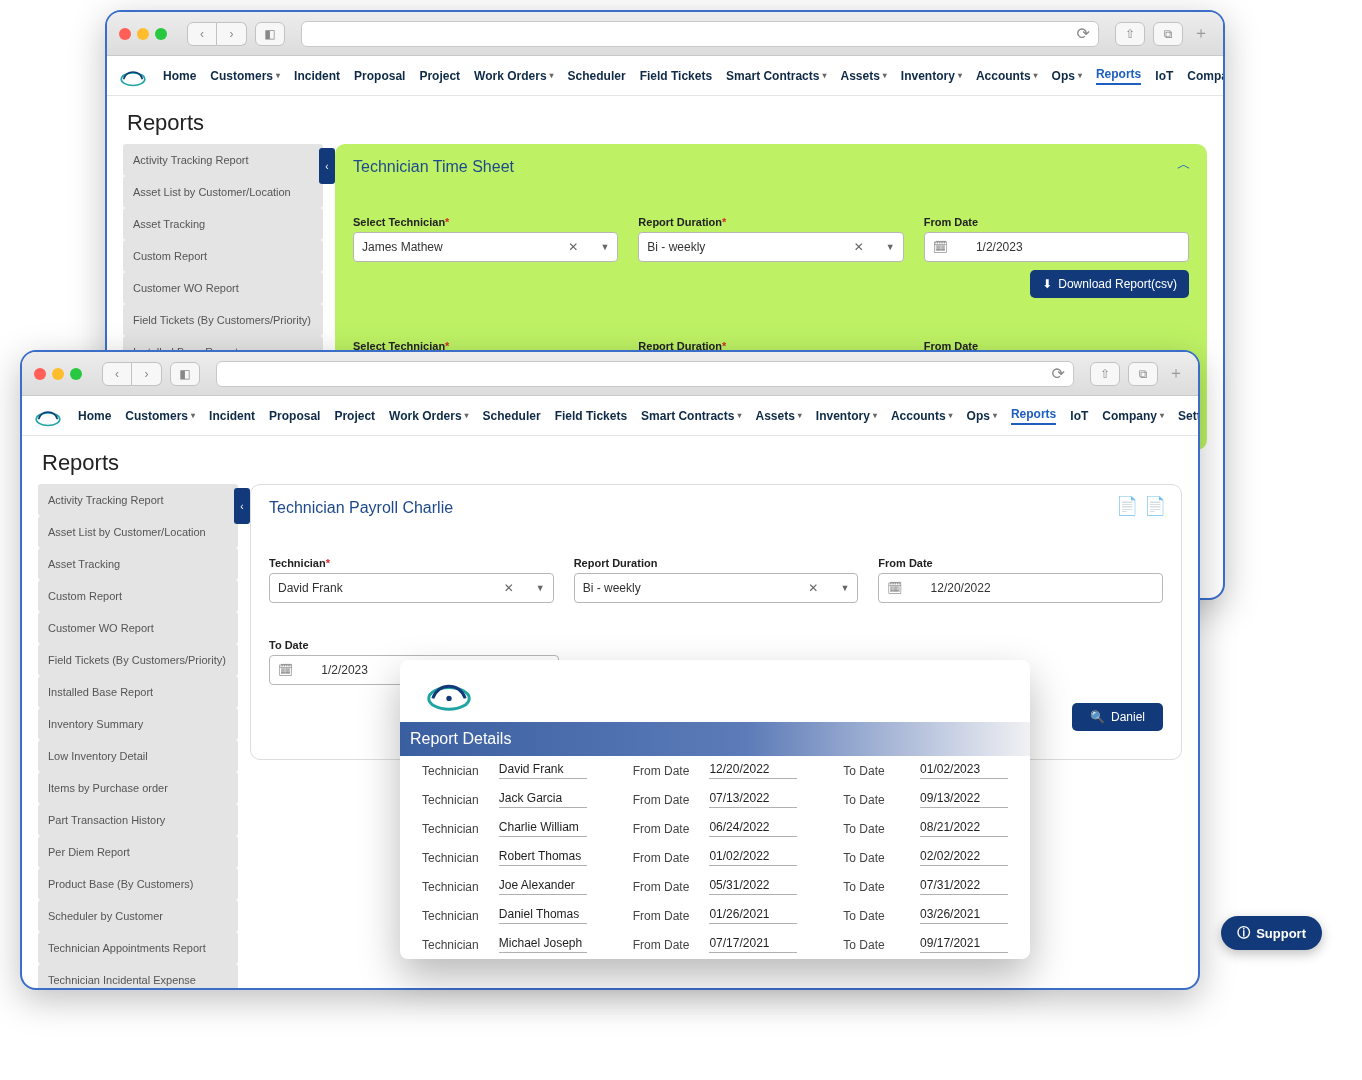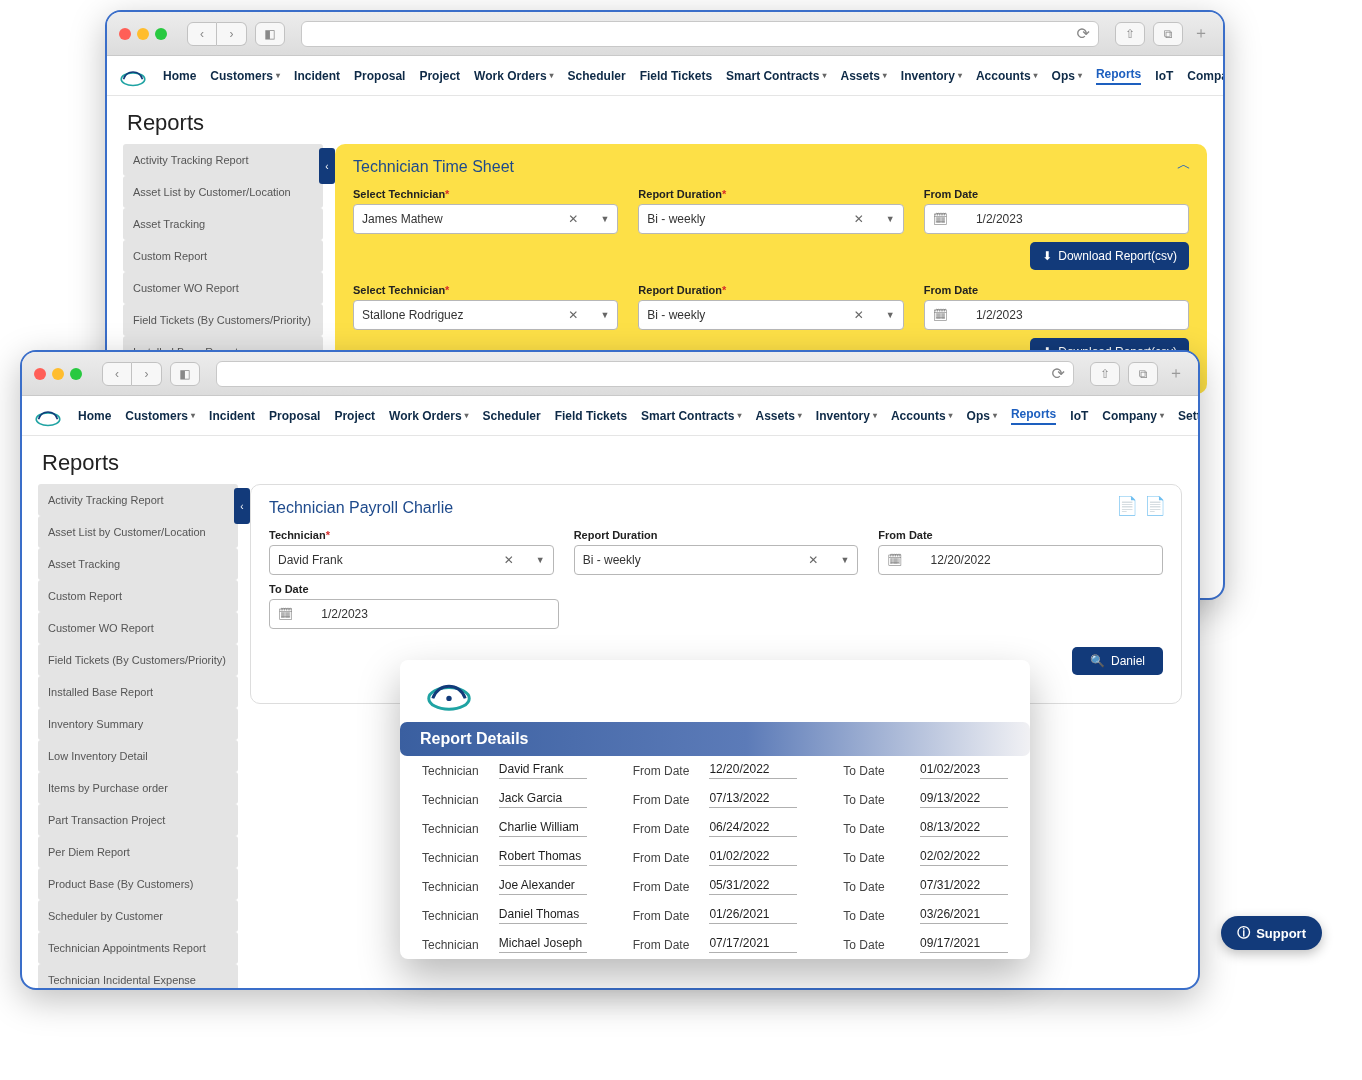--- a/index.html
+++ b/index.html
@@ -47,27 +47,27 @@
   .nav-spacer{flex:1;}
 
   .page-body{display:flex;flex-direction:column;position:relative;}
   .page-title{font-size:22px;font-weight:500;color:#222;padding:14px 20px 8px;}
   .layout{display:flex;gap:12px;padding:0 16px 16px;}
   .sidebar{width:200px;display:flex;flex-direction:column;gap:4px;position:relative;}
   .sidebar-item{background:#e4e4e4;color:#555;font-size:11px;padding:10px 10px;border-radius:3px;cursor:pointer;}
   .collapse-tab{position:absolute;right:-12px;top:4px;width:16px;height:36px;background:#123a7a;border-radius:3px;display:flex;align-items:center;justify-content:center;color:#fff;font-size:10px;}
 
   .main{flex:1;}
-  .panel{background:#fde047;border-radius:10px;padding:14px 18px;position:relative;}
+  .panel{background:#bef264;border-radius:10px;padding:14px 18px;position:relative;}
   .panel-title{color:#1e4a8c;font-size:16px;font-weight:500;margin-bottom:12px;}
   .panel-collapse{position:absolute;right:16px;top:12px;color:#1d5fbf;font-size:14px;}
 
   .field-row{display:flex;gap:20px;margin-bottom:8px;}
   .field{flex:1;display:flex;flex-direction:column;gap:4px;}
-  .field-label{font-size:11px;font-weight:600;color:#222;}
+  .field-label{font-size:11px;font-weight:600;color:#222;margin-top:28px;}
   .req{color:#d62929;}
   .field-input{height:30px;background:#fff;border:1px solid #b7b7b7;border-radius:4px;display:flex;align-items:center;padding:0 8px;font-size:12px;color:#333;gap:22px;}
   .field-input .val{flex:1;}
   .field-input .x{color:#666;font-size:12px;cursor:pointer;}
   .field-input .dd{color:#666;font-size:9px;cursor:pointer;}
   .field-input .cal{color:#666;font-size:12px;margin-right:6px;}
   .field-input.small{width:290px;flex:none;}
 
   .action-row{display:flex;justify-content:flex-end;margin:6px 0 14px;}
   .btn-primary{background:#123a7a;color:#fff;border:none;border-radius:5px;padding:7px 12px;font-size:12px;display:flex;align-items:center;gap:6px;cursor:pointer;}
@@ -77,21 +77,21 @@
   .export-icons span{font-size:18px;}
 
   
   .report-card{
     position:absolute; left:400px; top:660px; width:630px; background:#fff;
     border-radius:8px; box-shadow:0 18px 42px rgba(0,0,0,0.28); overflow:hidden; z-index:500;
   }
   .report-card .card-head{padding:14px 22px 6px;}
   .report-card-title{
     background:linear-gradient(90deg,#3a5fa0 0%, #5c7bb8 55%, #f1f1f4 100%);
-    color:#fff;font-size:16px;font-weight:700;padding:8px 20px;border-radius:7px;
+    color:#fff;font-size:16px;font-weight:400;padding:8px 10px;
   }
   .detail-row{display:flex;align-items:center;padding:6px 22px;gap:14px;font-size:12px;}
   .detail-row .lab{color:#444;width:70px;}
   .detail-row .valcell{border-bottom:1px solid #b0b0b0;color:#1e1e1e;width:98px;padding-bottom:2px;}
   .detail-row .spacer{width:20px;}
 
   .support-badge{
     position:absolute; right:40px; bottom:130px; z-index:600;
     background:#123a7a;color:#fff;border-radius:20px;padding:8px 16px;font-size:13px;font-weight:600;
     display:flex;align-items:center;gap:6px;box-shadow:0 4px 12px rgba(0,0,0,0.25);
@@ -295,21 +295,21 @@
             <div class="sidebar-item">Activity Tracking Report</div>
             <div class="sidebar-item">Asset List by Customer/Location</div>
             <div class="sidebar-item">Asset Tracking</div>
             <div class="sidebar-item">Custom Report</div>
             <div class="sidebar-item">Customer WO Report</div>
             <div class="sidebar-item">Field Tickets (By Customers/Priority)</div>
             <div class="sidebar-item">Installed Base Report</div>
             <div class="sidebar-item">Inventory Summary</div>
             <div class="sidebar-item">Low Inventory Detail</div>
             <div class="sidebar-item">Items by Purchase order</div>
-            <div class="sidebar-item">Part Transaction Project</div>
+            <div class="sidebar-item">Part Transaction History</div>
             <div class="sidebar-item">Per Diem Report</div>
             <div class="sidebar-item">Product Base (By Customers)</div>
             <div class="sidebar-item">Scheduler by Customer</div>
             <div class="sidebar-item">Technician Appointments Report</div>
             <div class="sidebar-item">Technician Incidental Expense Report</div>
           </div>
       </div>
       <div class="main">
         <div class="panel" style="background:#fff;border:1px solid #ddd;">
           <div class="export-icons">
@@ -397,21 +397,21 @@
         <span class="valcell">09/13/2022</span>
       </div>
       <div class="detail-row">
         <span class="lab">Technician</span>
         <span class="valcell">Charlie William</span>
         <span class="spacer"></span>
         <span class="lab">From Date</span>
         <span class="valcell">06/24/2022</span>
         <span class="spacer"></span>
         <span class="lab">To Date</span>
-        <span class="valcell">08/13/2022</span>
+        <span class="valcell">08/21/2022</span>
       </div>
       <div class="detail-row">
         <span class="lab">Technician</span>
         <span class="valcell">Robert Thomas</span>
         <span class="spacer"></span>
         <span class="lab">From Date</span>
         <span class="valcell">01/02/2022</span>
         <span class="spacer"></span>
         <span class="lab">To Date</span>
         <span class="valcell">02/02/2022</span>

